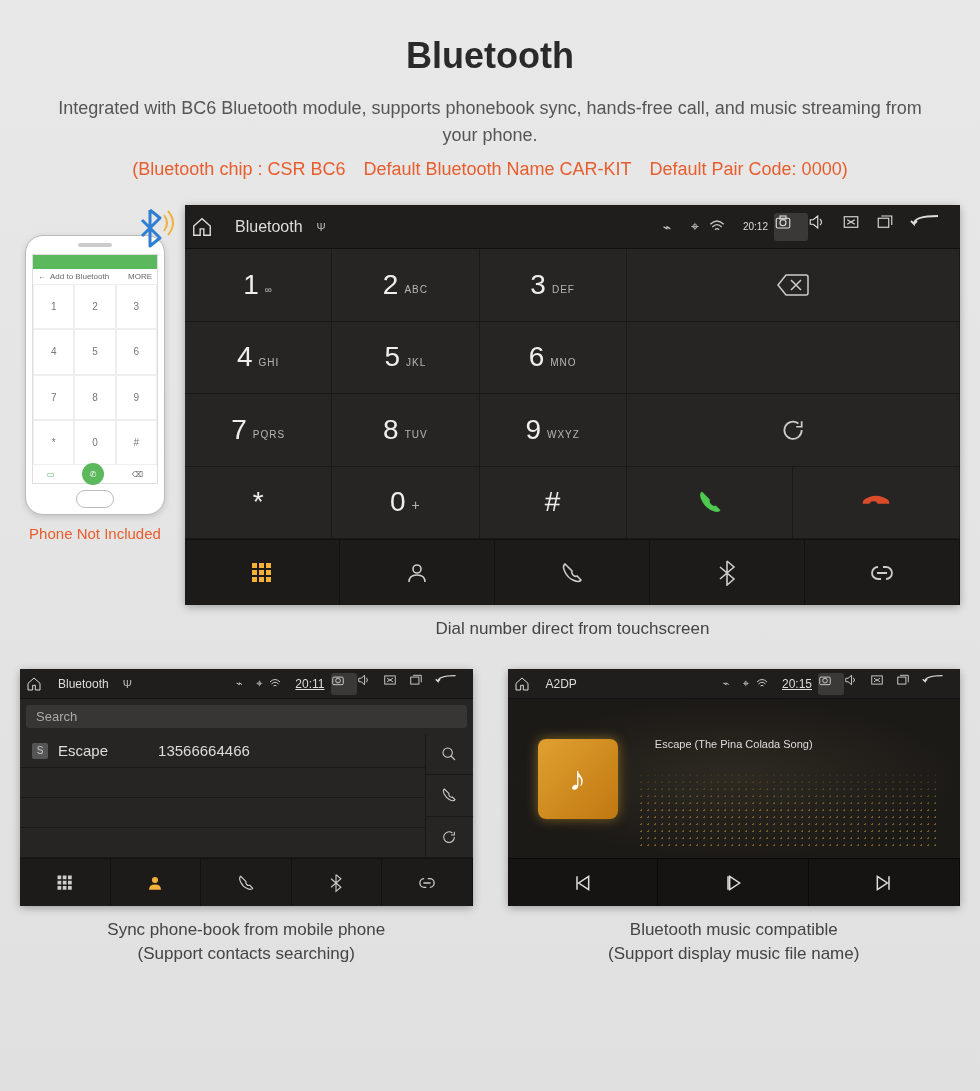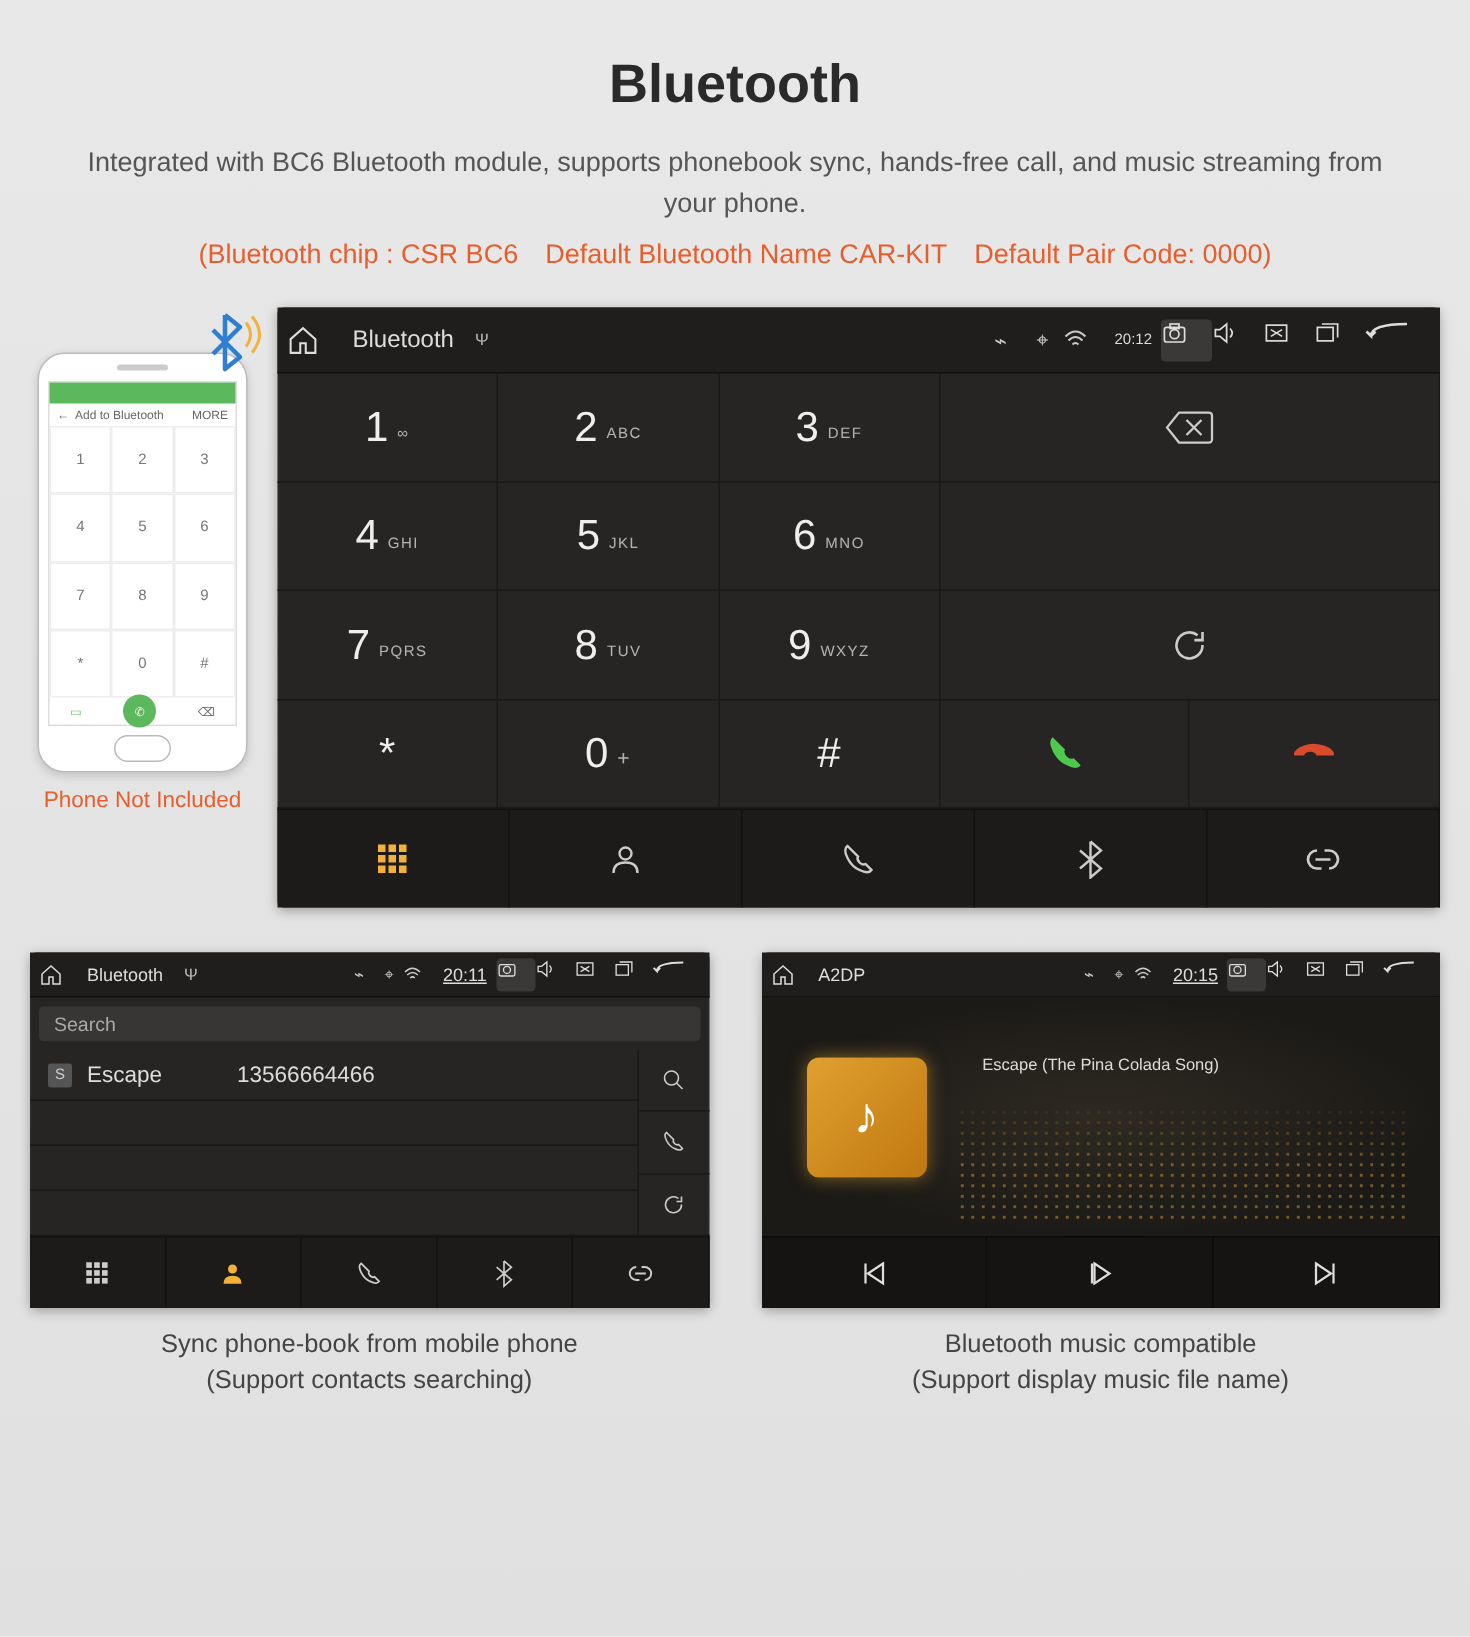--- a/index.html
+++ b/index.html
@@ -323,20 +323,21 @@
               <path d="M10 1 L17 7 L10 13 L17 19 L10 25 V1 M3 7 L10 13 L3 19" fill="none" stroke="#ccc" stroke-width="1.6"></path>
             </svg>
       </div>
       <div class="tab">
         <svg width="28" height="24" viewBox="0 0 28 24">
               <path d="M10 6 a6 6 0 1 0 0 12 h3 M18 18 a6 6 0 1 0 0 -12 h-3 M9 12 h10" fill="none" stroke="#ccc" stroke-width="1.8"></path>
             </svg>
       </div>
     </div>
   </div>
+  <div class="caption">Dial number direct from touchscreen</div>
   </div>
 </div>
 
 <div class="row2">
 
   <div class="card">
     <div class="device small" style="height:270px">
       <div class="statusbar">
         <div class="sb-home">
             <svg width="16" height="16" viewBox="0 0 24 24">

